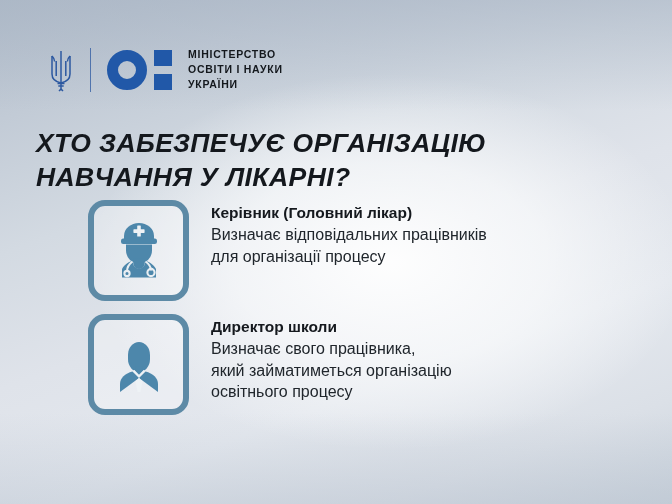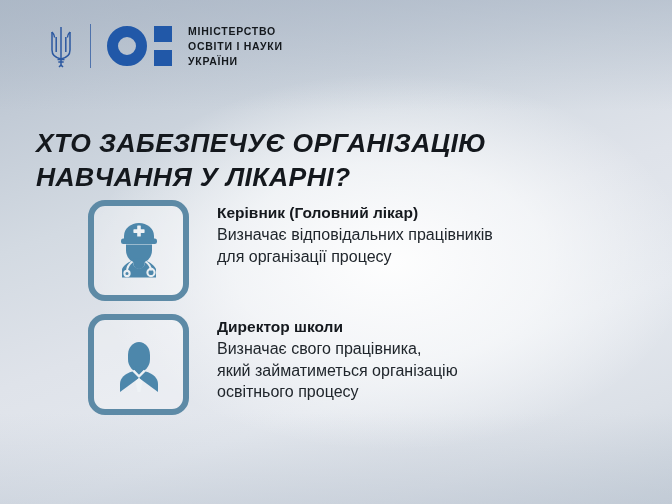--- a/index.html
+++ b/index.html
@@ -30,23 +30,23 @@
     background:
       linear-gradient(to bottom, rgba(168,180,196,0.55) 0%, rgba(168,180,196,0.0) 22%),
       linear-gradient(to top, rgba(178,189,203,0.40) 0%, rgba(178,189,203,0.0) 18%);
     pointer-events: none;
   }
 
   
   .logo-row {
     position: absolute;
     left: 48px;
-    top: 24px;
-    display: flex;
-    align-items: flex-start;
+    top: 36px;
+    display: flex;
+    align-items: flex-end;
     height: 56px;
     z-index: 3;
   }
   .trident {
     width: 26px;
     height: 44px;
     display: block;
   }
   .logo-divider {
     width: 1px;
@@ -128,21 +128,21 @@
     border-radius: 17px;
     box-sizing: border-box;
     background: rgba(255,255,255,0.30);
     display: flex;
     align-items: center;
     justify-content: center;
     overflow: hidden;
   }
   .icon-frame svg { display: block; }
   .role-text {
-    padding-left: 28px;
+    padding-left: 22px;
     padding-top: 3px;
   }
   .role-title {
     color: #15191e;
     font-size: 15.5px;
     font-weight: bold;
     line-height: 1.3;
     margin-bottom: 1px;
   }
   .role-desc {

